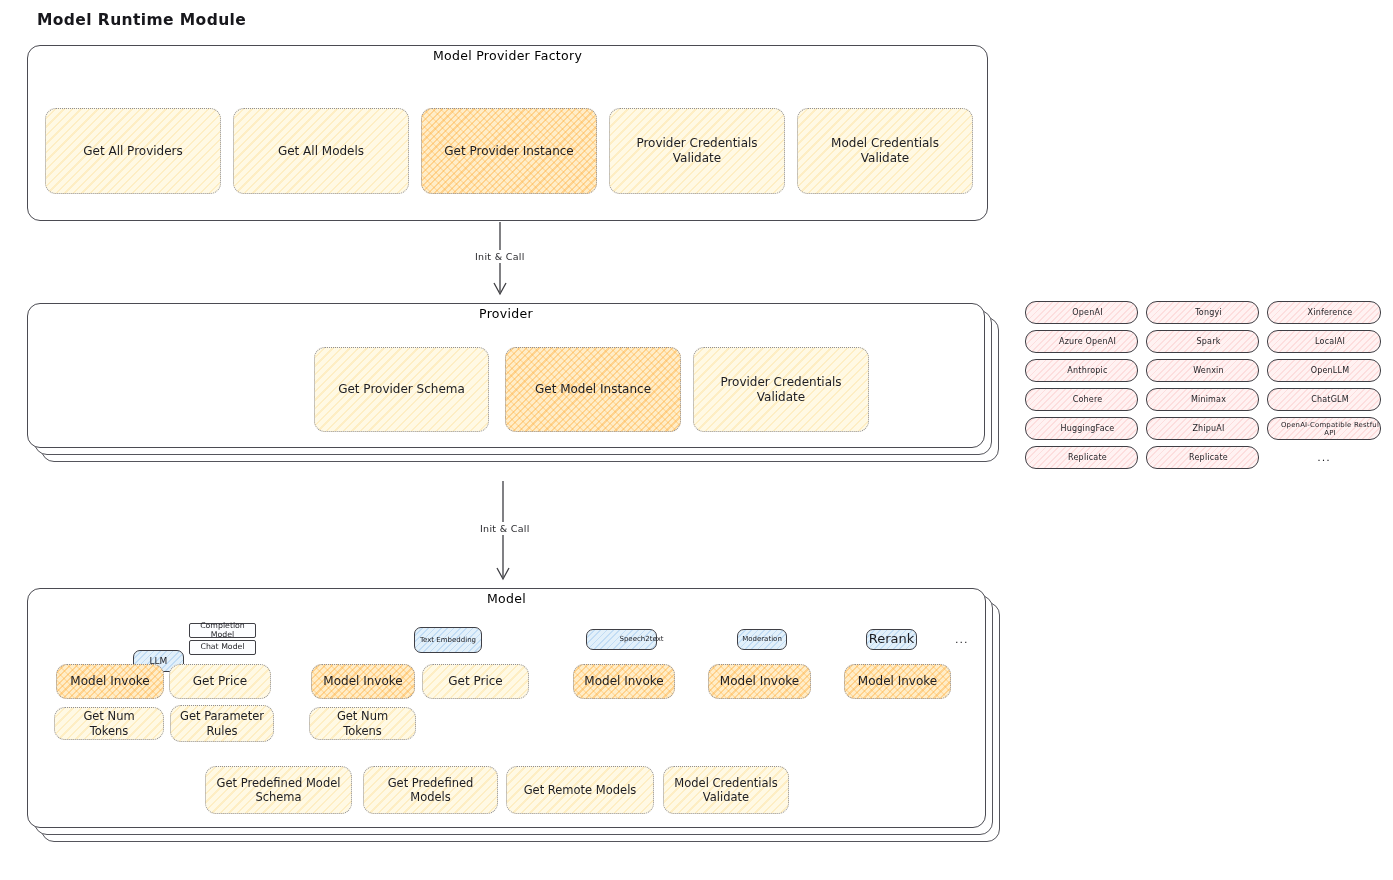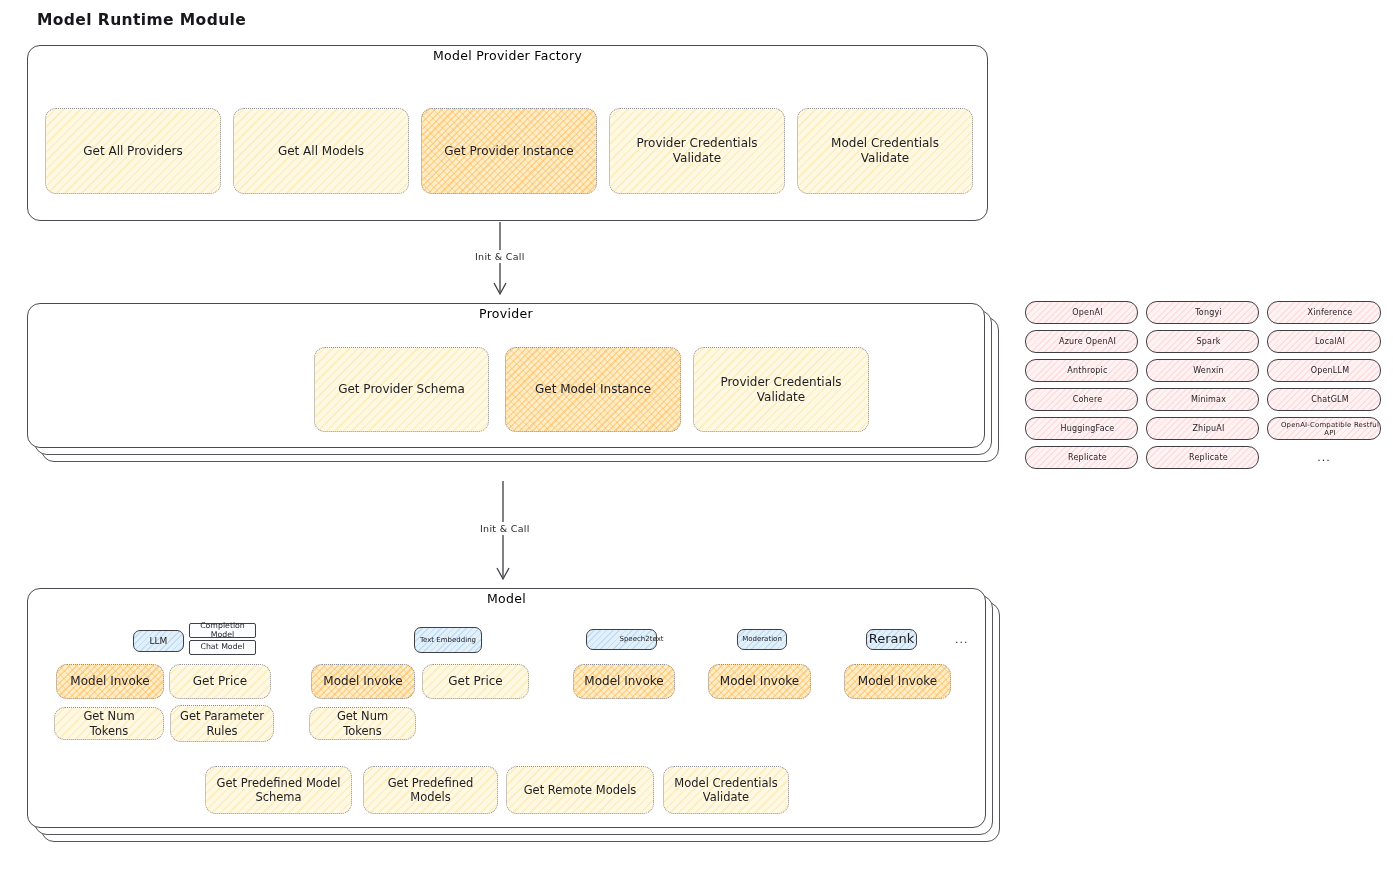--- a/index.html
+++ b/index.html
@@ -63,21 +63,21 @@
   .tag{
     position:absolute;box-sizing:border-box;border:1.3px solid #3f3f45;border-radius:7px;
     background-color:#e2f0fa;
     background-image:repeating-linear-gradient(135deg,rgba(110,170,230,.28) 0 1.2px,transparent 1.2px 4.5px);
     display:flex;align-items:center;justify-content:center;text-align:center;
     font-size:13px;line-height:1.15;
   }
   .tag.white{
     background-color:#fcfdff;background-image:none;border-radius:2px;font-size:7.8px;
   }
-  .tag.big{font-size:9px;}
+  .tag.big{font-size:9px;margin-top:20px;}
   .dots{position:absolute;font-size:11px;letter-spacing:1px;color:#2a2a2e;}
 
   
   .arrow-label{
     position:absolute;background:#ffffff;padding:1px 4px;font-size:9.5px;color:#2a2a2e;
     letter-spacing:.3px;white-space:nowrap;
   }
 </style>
 </head>
 <body>

